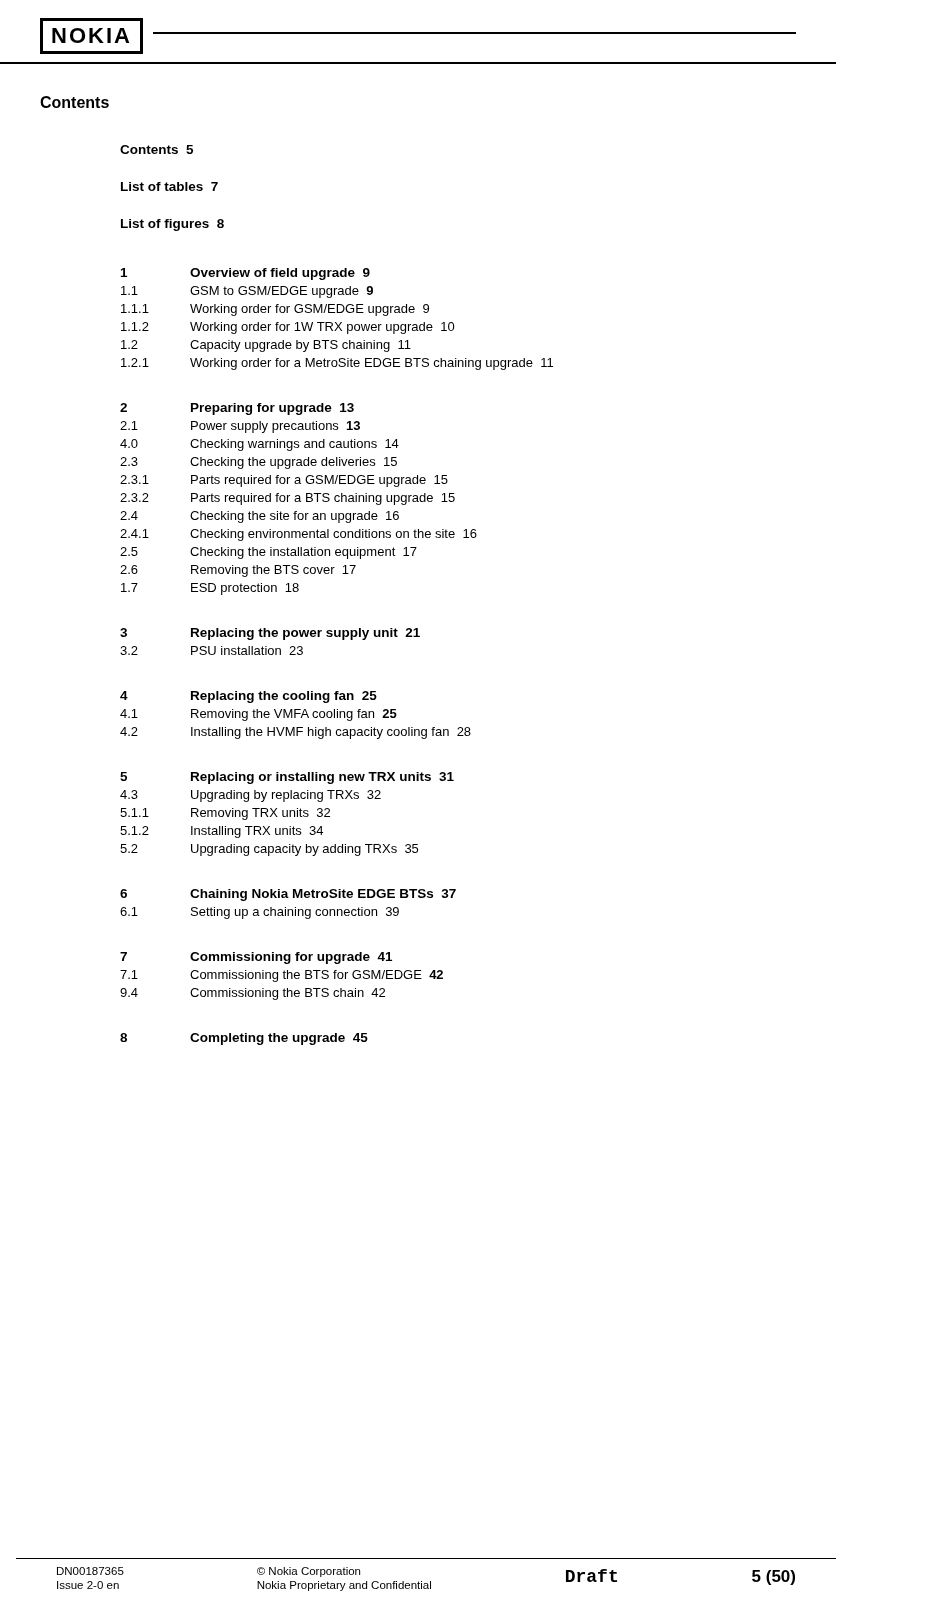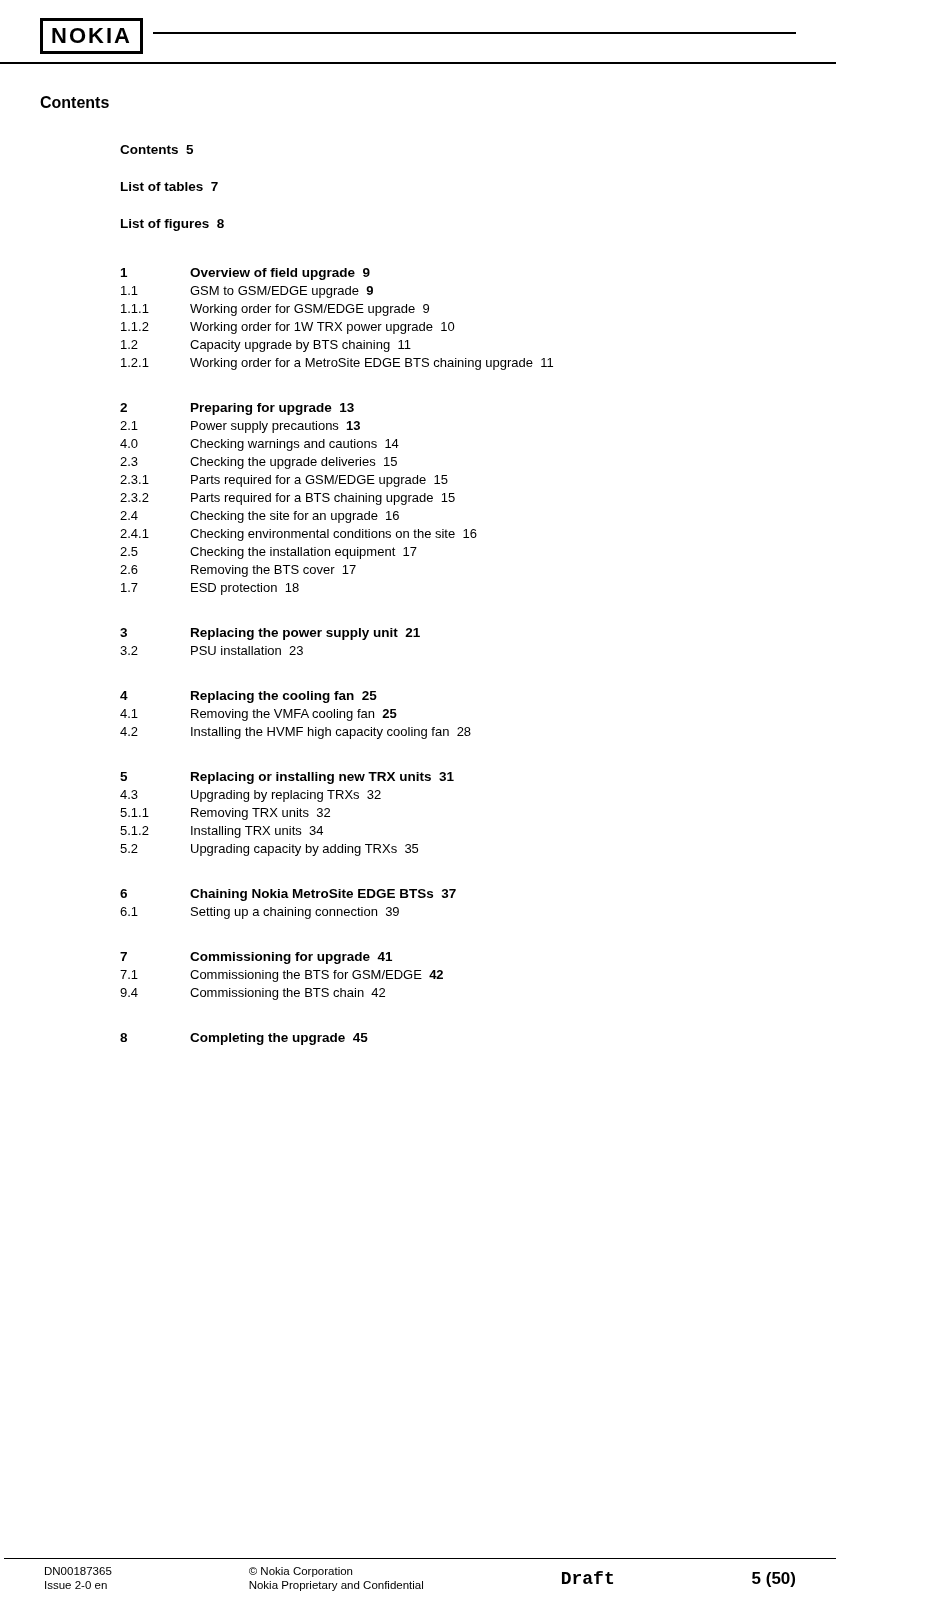--- a/index.html
+++ b/index.html
@@ -105,27 +105,27 @@
       flex: 1;
     }
 
     .section-gap {
       height: 12px;
     }
 
     .footer {
       position: absolute;
       bottom: 0;
-      left: 4px;
+      left: 16px;
       right: 0;
       border-top: 1.5px solid #000;
       padding: 6px 40px;
       display: flex;
       justify-content: space-between;
-      align-items: center;
+      align-items: flex-start;
       font-size: 11.5px;
     }
 
     .footer-left {
       display: flex;
       flex-direction: column;
       gap: 2px;
     }
 
     .footer-center {

